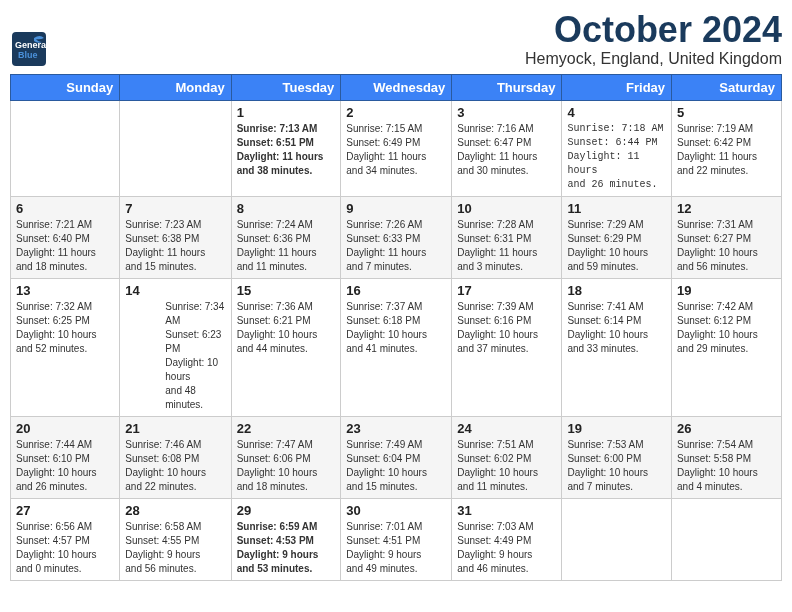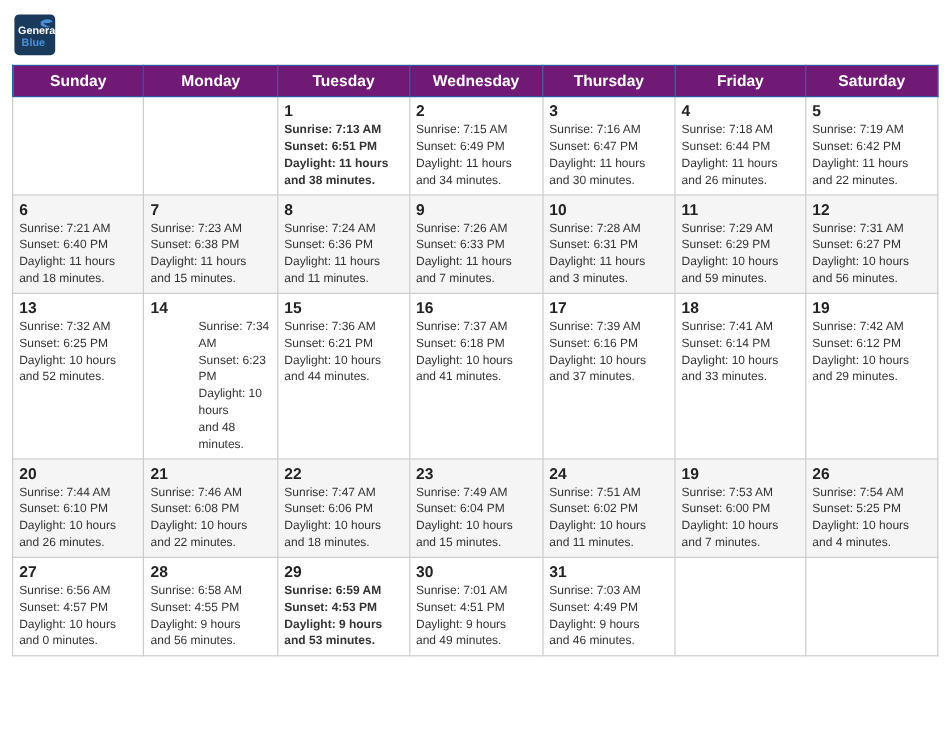--- a/index.html
+++ b/index.html
@@ -34,23 +34,23 @@
       font-size: 16px;
       color: #333;
       font-weight: normal;
     }
     .calendar {
       width: 100%;
       border-collapse: collapse;
       border: 1px solid #ccc;
     }
     .calendar th {
-      background-color: #701a75;
+      background-color: #3b82f6;
       color: #fff;
-      text-align: center;
+      text-align: right;
       padding: 5px 6px;
       font-size: 13px;
       border: 1px solid #2a5a9e;
     }
     .calendar td {
       vertical-align: top;
       padding: 4px 5px;
       border: 1px solid #ccc;
       width: 113px;
       min-height: 80px;
@@ -89,20 +89,24 @@
   <div class="logo">
     <div class="logo-wrapper">
       <svg width="38" height="38" viewBox="0 0 38 38">
         <rect x="2" y="2" width="34" height="34" rx="4" fill="#1a3a5c"></rect>
         <text x="5" y="18" font-family="Arial" font-weight="bold" font-size="9" fill="white">General</text>
         <text x="8" y="28" font-family="Arial" font-weight="bold" font-size="9" fill="#4a90d9">Blue</text>
         <path d="M24 8 Q30 4 34 8 Q30 10 26 9 Q28 12 32 12 Q28 14 24 11 Z" fill="#4a90d9"></path>
       </svg>
     </div>
   </div>
+  <div class="title-section">
+    <div class="month-title">October 2024</div>
+    <div class="location">Hemyock, England, United Kingdom</div>
+  </div>
 </div>
 
 <table class="calendar">
   <thead>
     <tr>
     <th>Sunday</th>
         <th>Monday</th>
         <th>Tuesday</th>
         <th>Wednesday</th>
         <th>Thursday</th>
@@ -130,21 +134,21 @@
         </td>
         <td>
           <span class="day-num">3</span>
           <div class="day-details" style="white-space: pre-line;">Sunrise: 7:16 AM
 Sunset: 6:47 PM
 Daylight: 11 hours
 and 30 minutes.</div>
         </td>
         <td>
           <span class="day-num">4</span>
-          <div class="day-details" style="white-space: pre-line;">Sunrise: 7:18 AM
+          <div class="day-details" style="white-space: pre-line; font-family: Liberation Mono, monospace;">Sunrise: 7:18 AM
 Sunset: 6:44 PM
 Daylight: 11 hours
 and 26 minutes.</div>
         </td>
         <td>
           <span class="day-num">5</span>
           <div class="day-details" style="white-space: pre-line;">Sunrise: 7:19 AM
 Sunset: 6:42 PM
 Daylight: 11 hours
 and 22 minutes.</div>
@@ -291,21 +295,21 @@
         <td>
           <span class="day-num">19</span>
           <div class="day-details" style="white-space: pre-line;">Sunrise: 7:53 AM
 Sunset: 6:00 PM
 Daylight: 10 hours
 and 7 minutes.</div>
         </td>
         <td>
           <span class="day-num">26</span>
           <div class="day-details" style="white-space: pre-line;">Sunrise: 7:54 AM
-Sunset: 5:25 PM
+Sunset: 5:58 PM
 Daylight: 10 hours
 and 4 minutes.</div>
         </td>
       </tr>
       <tr>
         <td>
           <span class="day-num">27</span>
           <div class="day-details" style="white-space: pre-line;">Sunrise: 6:56 AM
 Sunset: 4:57 PM
 Daylight: 10 hours

